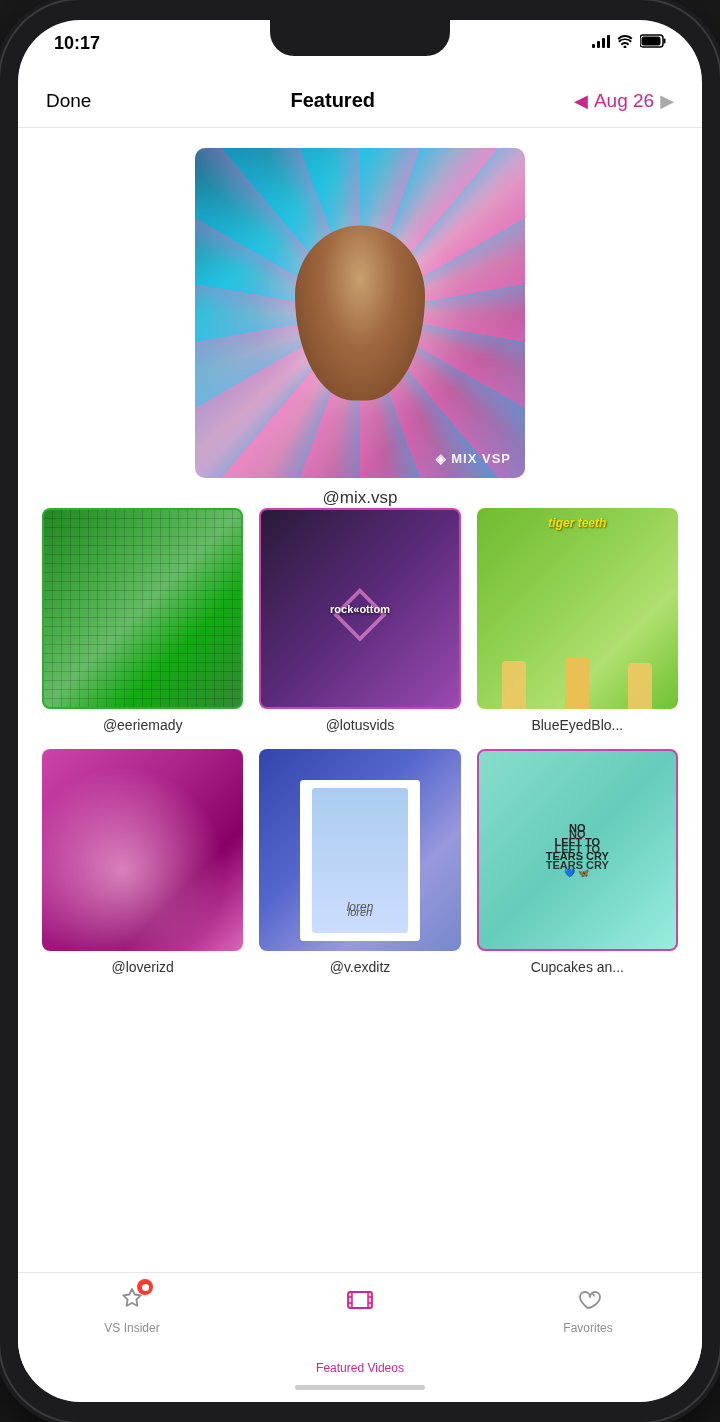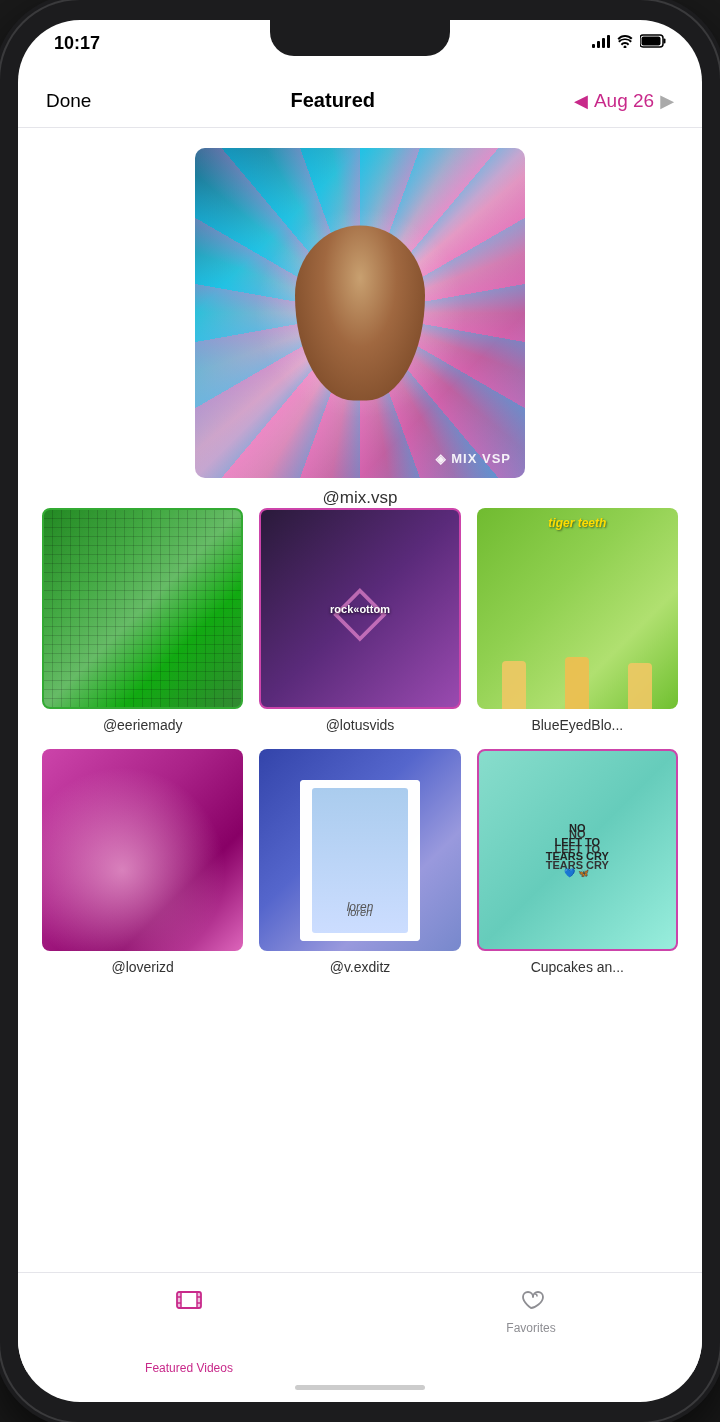--- a/index.html
+++ b/index.html
@@ -533,20 +533,29 @@
             </div>
           </div>
           <span class="thumb-label">Cupcakes an...</span>
         </div>
       </div>
 
     </div>
 
     <div class="tab-bar">
 
+      <div class="tab-item">
+        <div class="tab-icon-wrap">
+          <svg class="tab-icon-svg" viewBox="0 0 28 28">
+            <path d="M14 3l2.7 5.5 6.1.9-4.4 4.3 1 6.1L14 17l-5.4 2.8 1-6.1L5.2 9.4l6.1-.9z" fill="none" stroke="#8e8e93" stroke-width="1.8" stroke-linejoin="round"></path>
+          </svg>
+          <div class="tab-badge"></div>
+        </div>
+        <span class="tab-label">VS Insider</span>
+      </div>
 
 
       <div class="tab-item">
         <div class="tab-icon-wrap">
           <svg class="tab-icon-svg" viewBox="0 0 28 28">
             <rect x="2" y="6" width="24" height="16" rx="2" fill="none" stroke="#c8298a" stroke-width="1.8"></rect>
             <rect x="2" y="6" width="4" height="16" fill="#c8298a" opacity="0.3"></rect>
             <rect x="22" y="6" width="4" height="16" fill="#c8298a" opacity="0.3"></rect>
             <line x1="6" y1="6" x2="6" y2="22" stroke="#c8298a" stroke-width="1.5"></line>
             <line x1="22" y1="6" x2="22" y2="22" stroke="#c8298a" stroke-width="1.5"></line>

